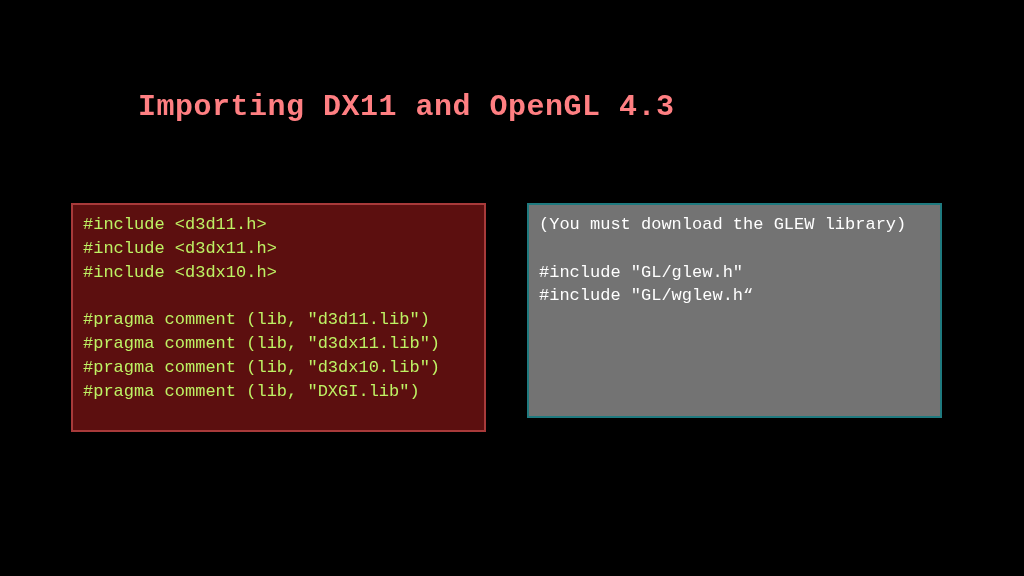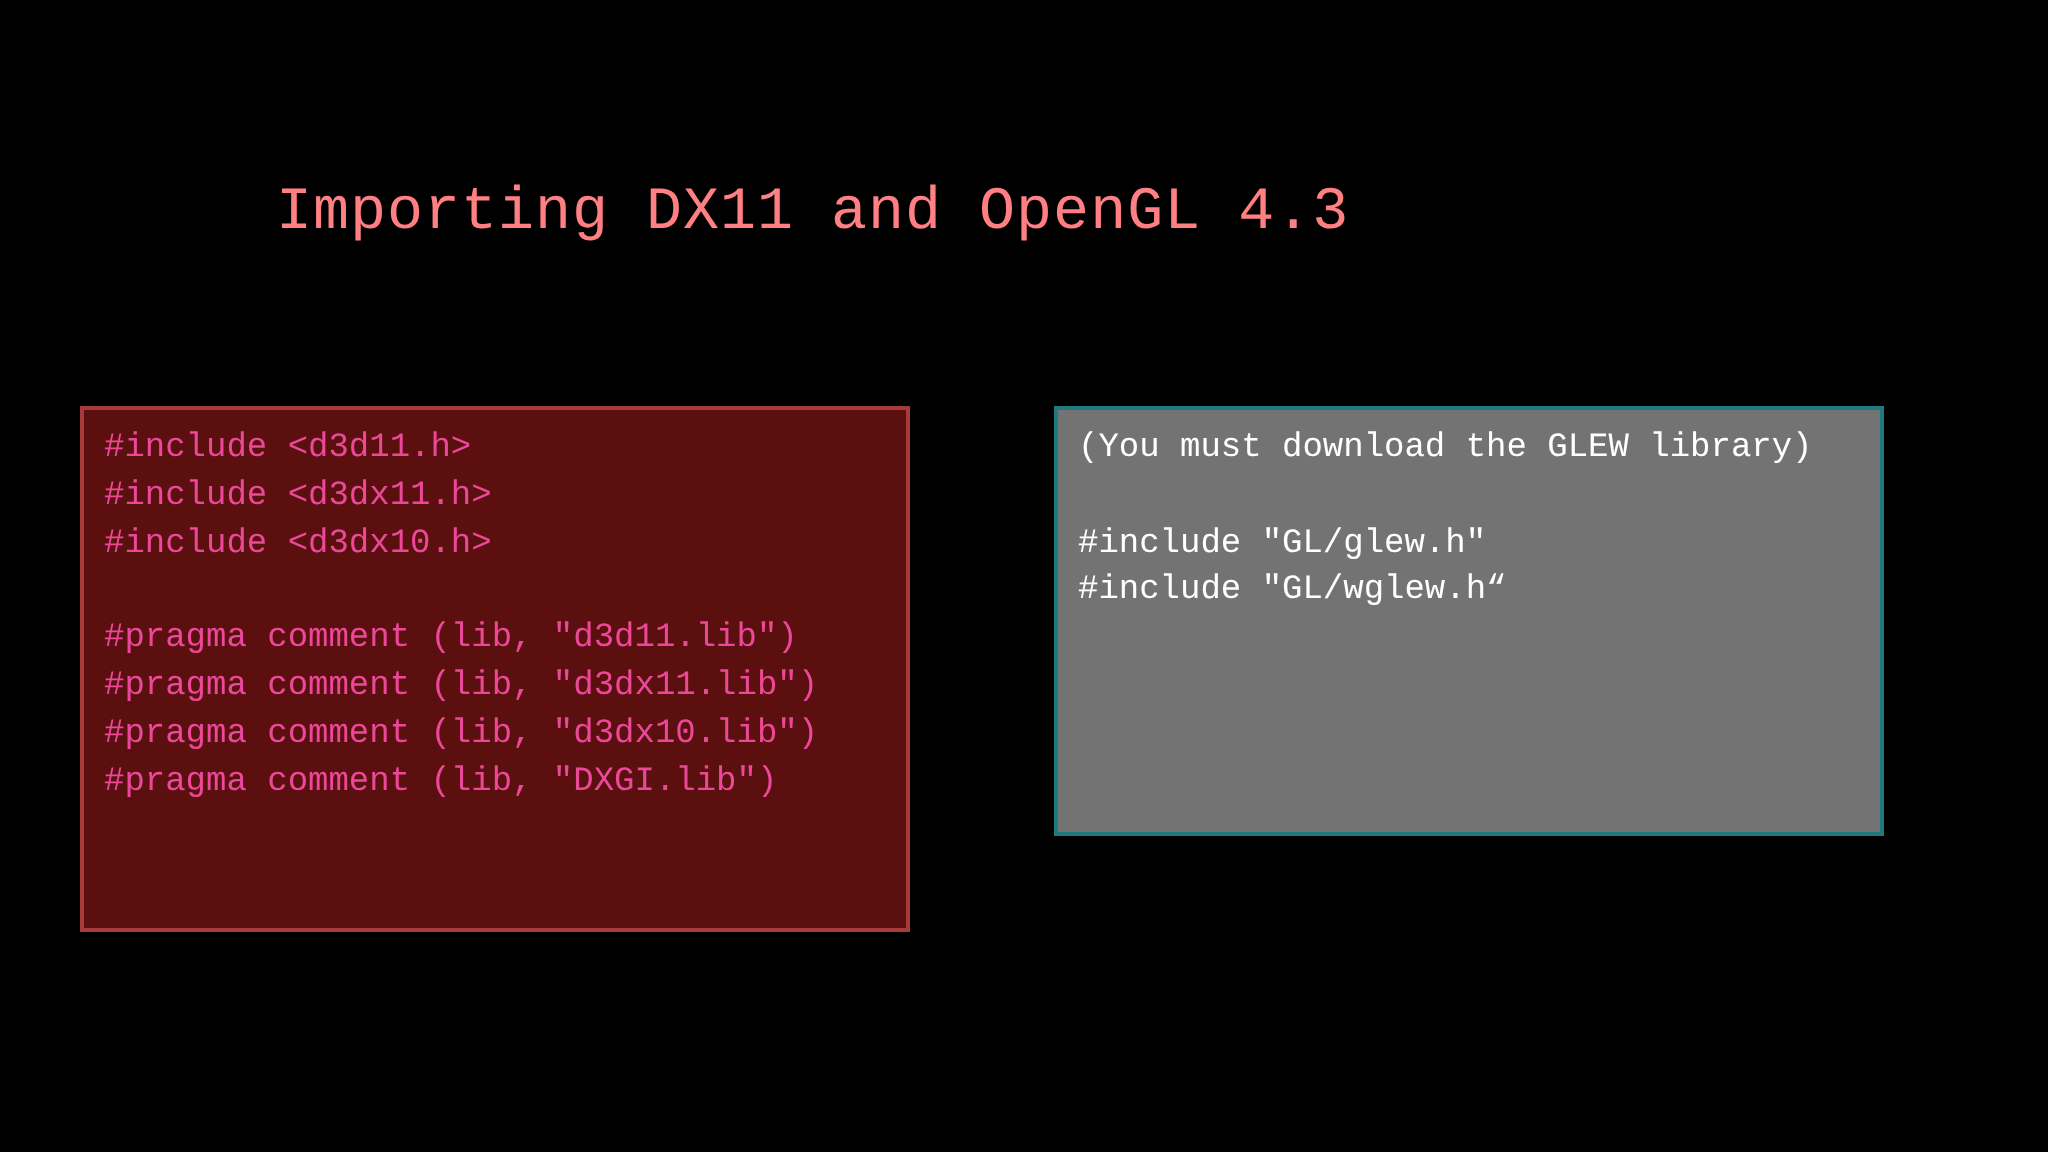--- a/index.html
+++ b/index.html
@@ -15,39 +15,39 @@
     position: relative;
     width: 1024px;
     height: 576px;
   }
   .title {
     position: absolute;
     left: 138px;
     top: 90px;
     color: #ff7f82;
     font-size: 30px;
-    font-weight: 400;
+    font-weight: 700;
     letter-spacing: 0.5px;
   }
   .code-box {
     position: absolute;
     font-size: 17px;
     line-height: 1.4;
     white-space: pre;
     padding: 8px 10px;
     box-sizing: border-box;
   }
   .left-box {
-    left: 40px;
+    left: 71px;
     top: 203px;
     width: 415px;
-    height: 263px;
+    height: 229px;
     background: #5c0f0f;
     border: 2px solid #a83a3a;
-    color: #ec4899;
+    color: #bef264;
   }
   .right-box {
     left: 527px;
     top: 203px;
     width: 415px;
     height: 215px;
     background: #737373;
     border: 2px solid #1f7a7f;
     color: #ffffff;
   }

